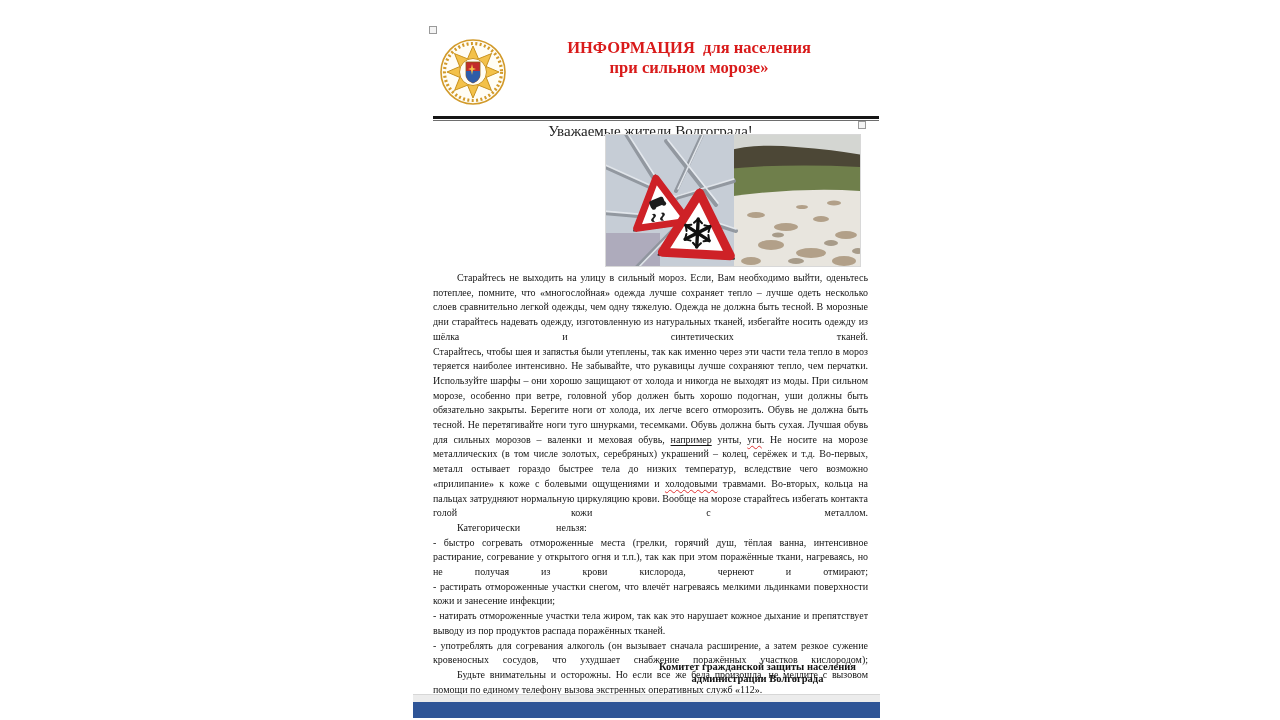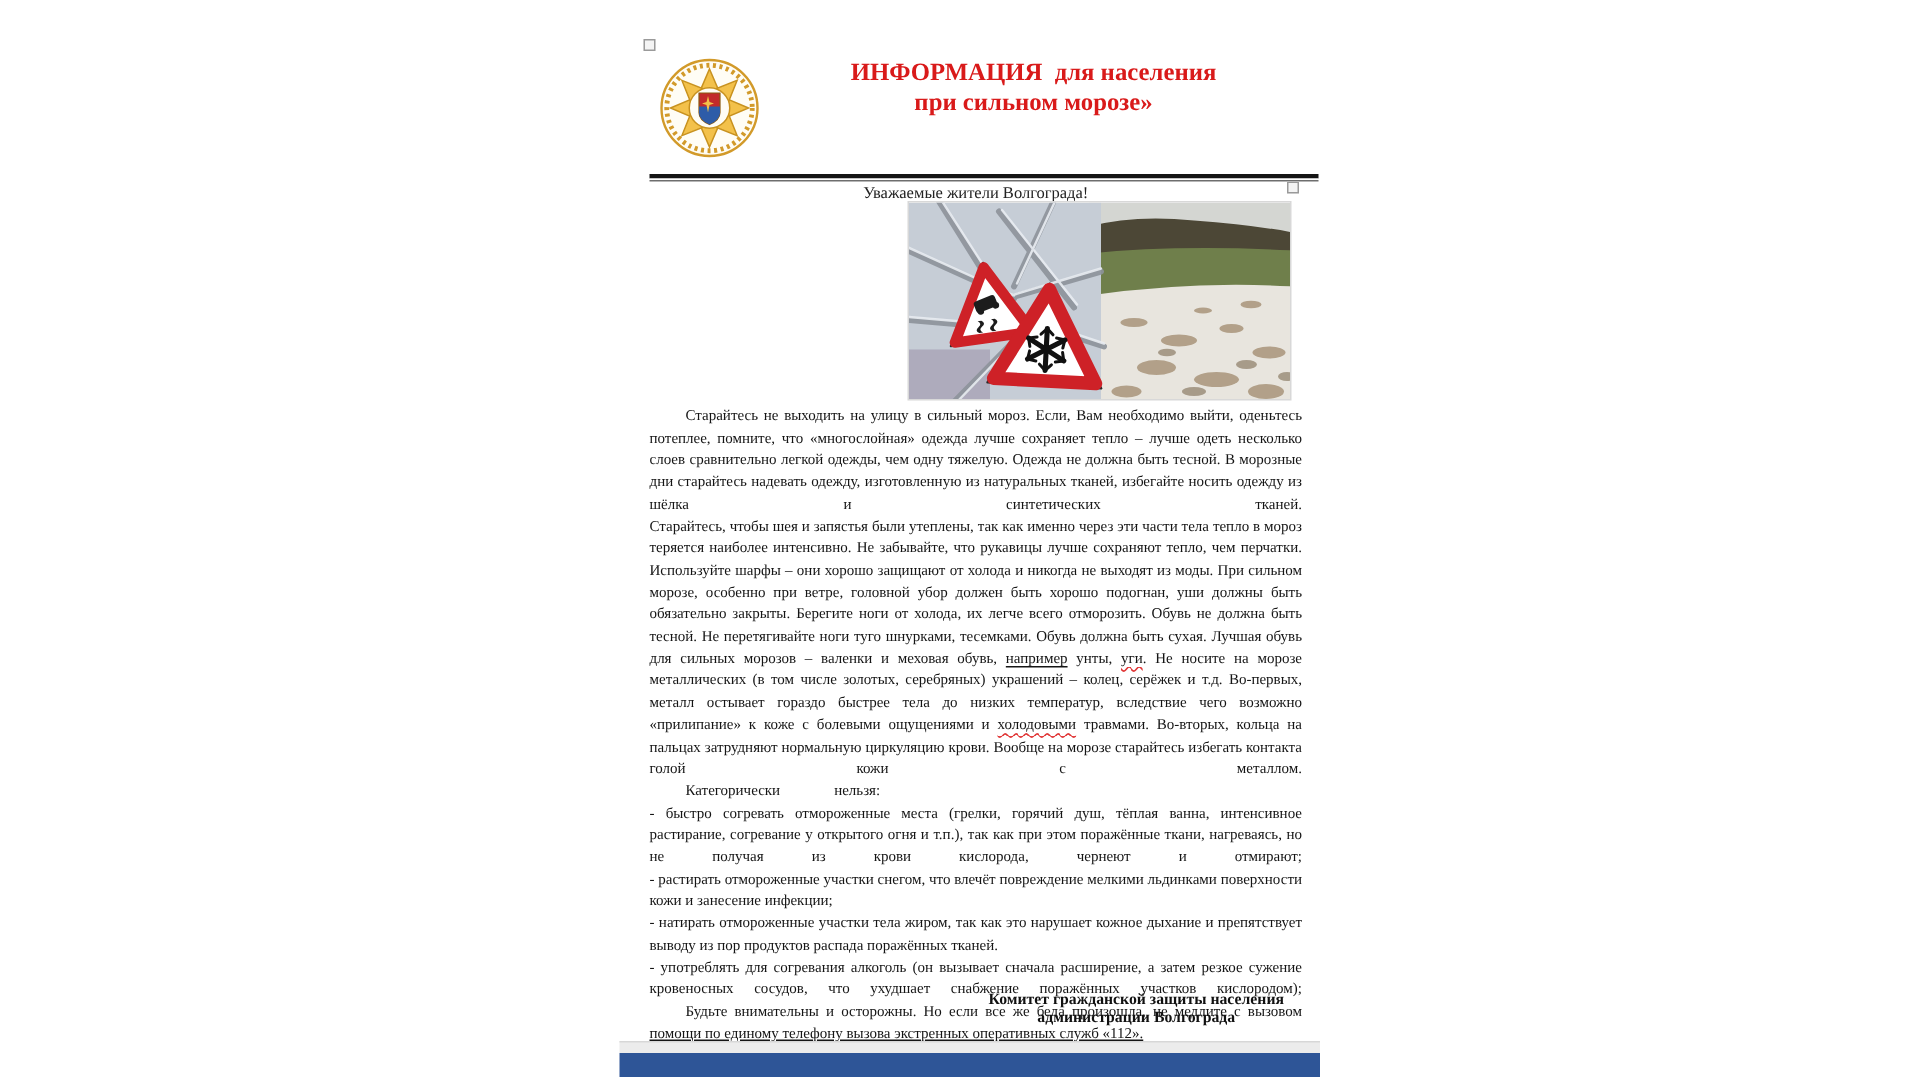--- a/index.html
+++ b/index.html
@@ -16,21 +16,21 @@
 
   #title-block { position:absolute; left:104px; top:38px; width:344px; text-align:center; }
   .title-line { font-weight:bold; color:#d91a1a; font-size:16.5px; line-height:20px; white-space:pre-wrap; }
 
   #rule-thickthin { position:absolute; left:20px; top:116px; width:446px; }
   #rule-thickthin .thick { height:3px; background:#151515; }
   #rule-thickthin .gap { height:1px; background:#fff; }
   #rule-thickthin .thin { height:1px; background:#6e6e6e; }
 
   #greeting { position:absolute; left:20px; top:123px; width:435px; text-align:center;
-              font-size:11px; color:#222;font-family:Liberation Serif, serif; }
+              font-size:15px; color:#222;font-family:Liberation Serif, serif; }
 
   #photo { position:absolute; left:192px; top:134px; width:256px; height:133px; overflow:hidden;
            border:1px solid #d8d8d8; }
 
   #body-text { position:absolute; left:20px; top:271px; width:435px;
                font-size:10px; line-height:14.7px; color:#151515; text-align:justify; }
   .para { text-align:justify; }
   .stretch-last { text-align-last:justify; }
   .indent { text-indent:24px; }
   .wavy-red  { text-decoration-line:underline; text-decoration-style:wavy;
@@ -183,21 +183,21 @@
           </g>
         </g>
       </svg>
     </div>
 
     <div id="body-text">
       <div class="para stretch-last indent">Старайтесь не выходить на улицу в сильный мороз. Если, Вам необходимо выйти, оденьтесь потеплее, помните, что «многослойная» одежда лучше сохраняет тепло – лучше одеть несколько слоев сравнительно легкой одежды, чем одну тяжелую. Одежда не должна быть тесной. В морозные дни старайтесь надевать одежду, изготовленную из натуральных тканей, избегайте носить одежду из шёлка и синтетических тканей.</div>
       <div class="para stretch-last"><span>Старайтесь, чтобы шея и запястья были утеплены, так как именно через эти части тела тепло в мороз теряется наиболее интенсивно. Не забывайте, что рукавицы лучше сохраняют тепло, чем перчатки. Используйте шарфы – они хорошо защищают от холода и никогда не выходят из моды. При сильном морозе, особенно при ветре, головной убор должен быть хорошо подогнан, уши должны быть обязательно закрыты. Берегите ноги от холода, их легче всего отморозить. Обувь не должна быть тесной. Не перетягивайте ноги туго шнурками, тесемками. Обувь должна быть сухая. Лучшая обувь для сильных морозов – валенки и меховая обувь, </span><span class="wavy-blue">например</span><span> унты, </span><span class="wavy-red">уги</span><span>. Не носите на морозе металлических (в том числе золотых, серебряных) украшений – колец, серёжек и т.д. Во-первых, металл остывает гораздо быстрее тела до низких температур, вследствие чего возможно «прилипание» к коже с болевыми ощущениями и </span><span class="wavy-red">холодовыми</span><span> травмами. Во-вторых, кольца на пальцах затрудняют нормальную циркуляцию крови. Вообще на морозе старайтесь избегать контакта голой кожи с металлом.</span></div>
       <div class="para indent"><span>Категорически</span><span class="word-gap"></span><span>нельзя:</span></div>
       <div class="para stretch-last">- быстро согревать отмороженные места (грелки, горячий душ, тёплая ванна, интенсивное растирание, согревание у открытого огня и т.п.), так как при этом поражённые ткани, нагреваясь, но не получая из крови кислорода, чернеют и отмирают;</div>
-      <div class="para">- растирать отмороженные участки снегом, что влечёт повреждение мелкими льдинками поверхности кожи и занесение инфекции;</div>
+      <div class="para">- растирать отмороженные участки снегом, что влечёт нагреваясь мелкими льдинками поверхности кожи и занесение инфекции;</div>
       <div class="para">- натирать отмороженные участки тела жиром, так как это нарушает кожное дыхание и препятствует выводу из пор продуктов распада поражённых тканей.</div>
       <div class="para stretch-last">- употреблять для согревания алкоголь (он вызывает сначала расширение, а затем резкое сужение кровеносных сосудов, что ухудшает снабжение поражённых участков кислородом);</div>
       <div class="para indent"><span>Будьте внимательны и осторожны. Но если все же беда произошла, не медлите с вызовом </span><span class="u-solid">помощи по единому телефону вызова экстренных оперативных служб «112».</span></div>
       <div id="rule-double"></div>
     </div>
 
     <div id="signature">
       <div>Комитет гражданской защиты населения</div>
       <div>администрации Волгограда</div>
     </div>

